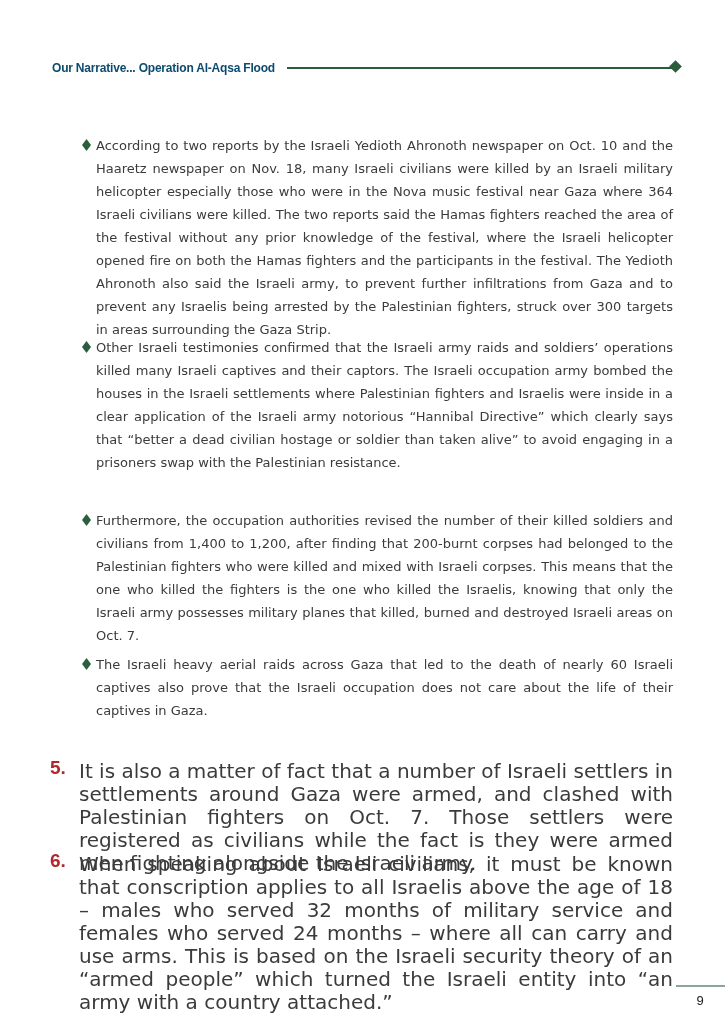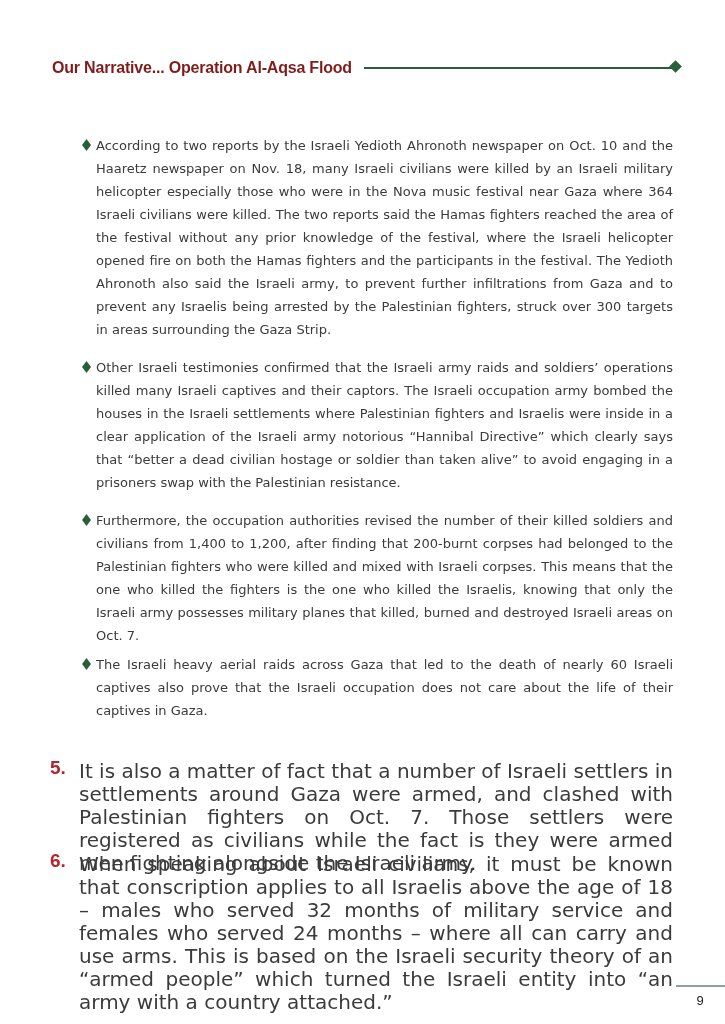--- a/index.html
+++ b/index.html
@@ -20,22 +20,22 @@
       left: 52px;
       top: 58px;
       width: 622px;
       height: 20px;
       display: flex;
       align-items: center;
     }
     .header-title {
       font-family: "Liberation Sans", sans-serif;
       font-weight: bold;
-      font-size: 16px;
-      color: #7f1d1d;
+      font-size: 12px;
+      color: #0c4a6e;
       white-space: nowrap;
       letter-spacing: -0.2px;
     }
     .header-line {
       flex: 1;
       height: 1.5px;
       background: #2d5a3d;
       margin-left: 12px;
       position: relative;
     }
@@ -128,21 +128,21 @@
 
   <div class="bullet" style="top:134px;">
     <span class="bullet-icon">
       <svg width="9" height="12" viewBox="0 0 9 12">
           <polygon points="4.5,0 9,6 4.5,12 0,6" fill="#2a5e3c"></polygon>
         </svg>
     </span>
     <div class="bullet-text">According to two reports by the Israeli Yedioth Ahronoth newspaper on Oct. 10 and the Haaretz newspaper on Nov. 18, many Israeli civilians were killed by an Israeli military helicopter especially those who were in the Nova music festival near Gaza where 364 Israeli civilians were killed. The two reports said the Hamas fighters reached the area of the festival without any prior knowledge of the festival, where the Israeli helicopter opened fire on both the Hamas fighters and the participants in the festival. The Yedioth Ahronoth also said the Israeli army, to prevent further infiltrations from Gaza and to prevent any Israelis being arrested by the Palestinian fighters, struck over 300 targets in areas surrounding the Gaza Strip.</div>
   </div>
 
-  <div class="bullet" style="top:356px;">
+  <div class="bullet" style="top:336px;">
     <span class="bullet-icon">
       <svg width="9" height="12" viewBox="0 0 9 12">
           <polygon points="4.5,0 9,6 4.5,12 0,6" fill="#2a5e3c"></polygon>
         </svg>
     </span>
     <div class="bullet-text">Other Israeli testimonies confirmed that the Israeli army raids and soldiers’ operations killed many Israeli captives and their captors. The Israeli occupation army bombed the houses in the Israeli settlements where Palestinian fighters and Israelis were inside in a clear application of the Israeli army notorious “Hannibal Directive” which clearly says that “better a dead civilian hostage or soldier than taken alive” to avoid engaging in a prisoners swap with the Palestinian resistance.</div>
   </div>
 
   <div class="bullet" style="top:509px;">
     <span class="bullet-icon">

